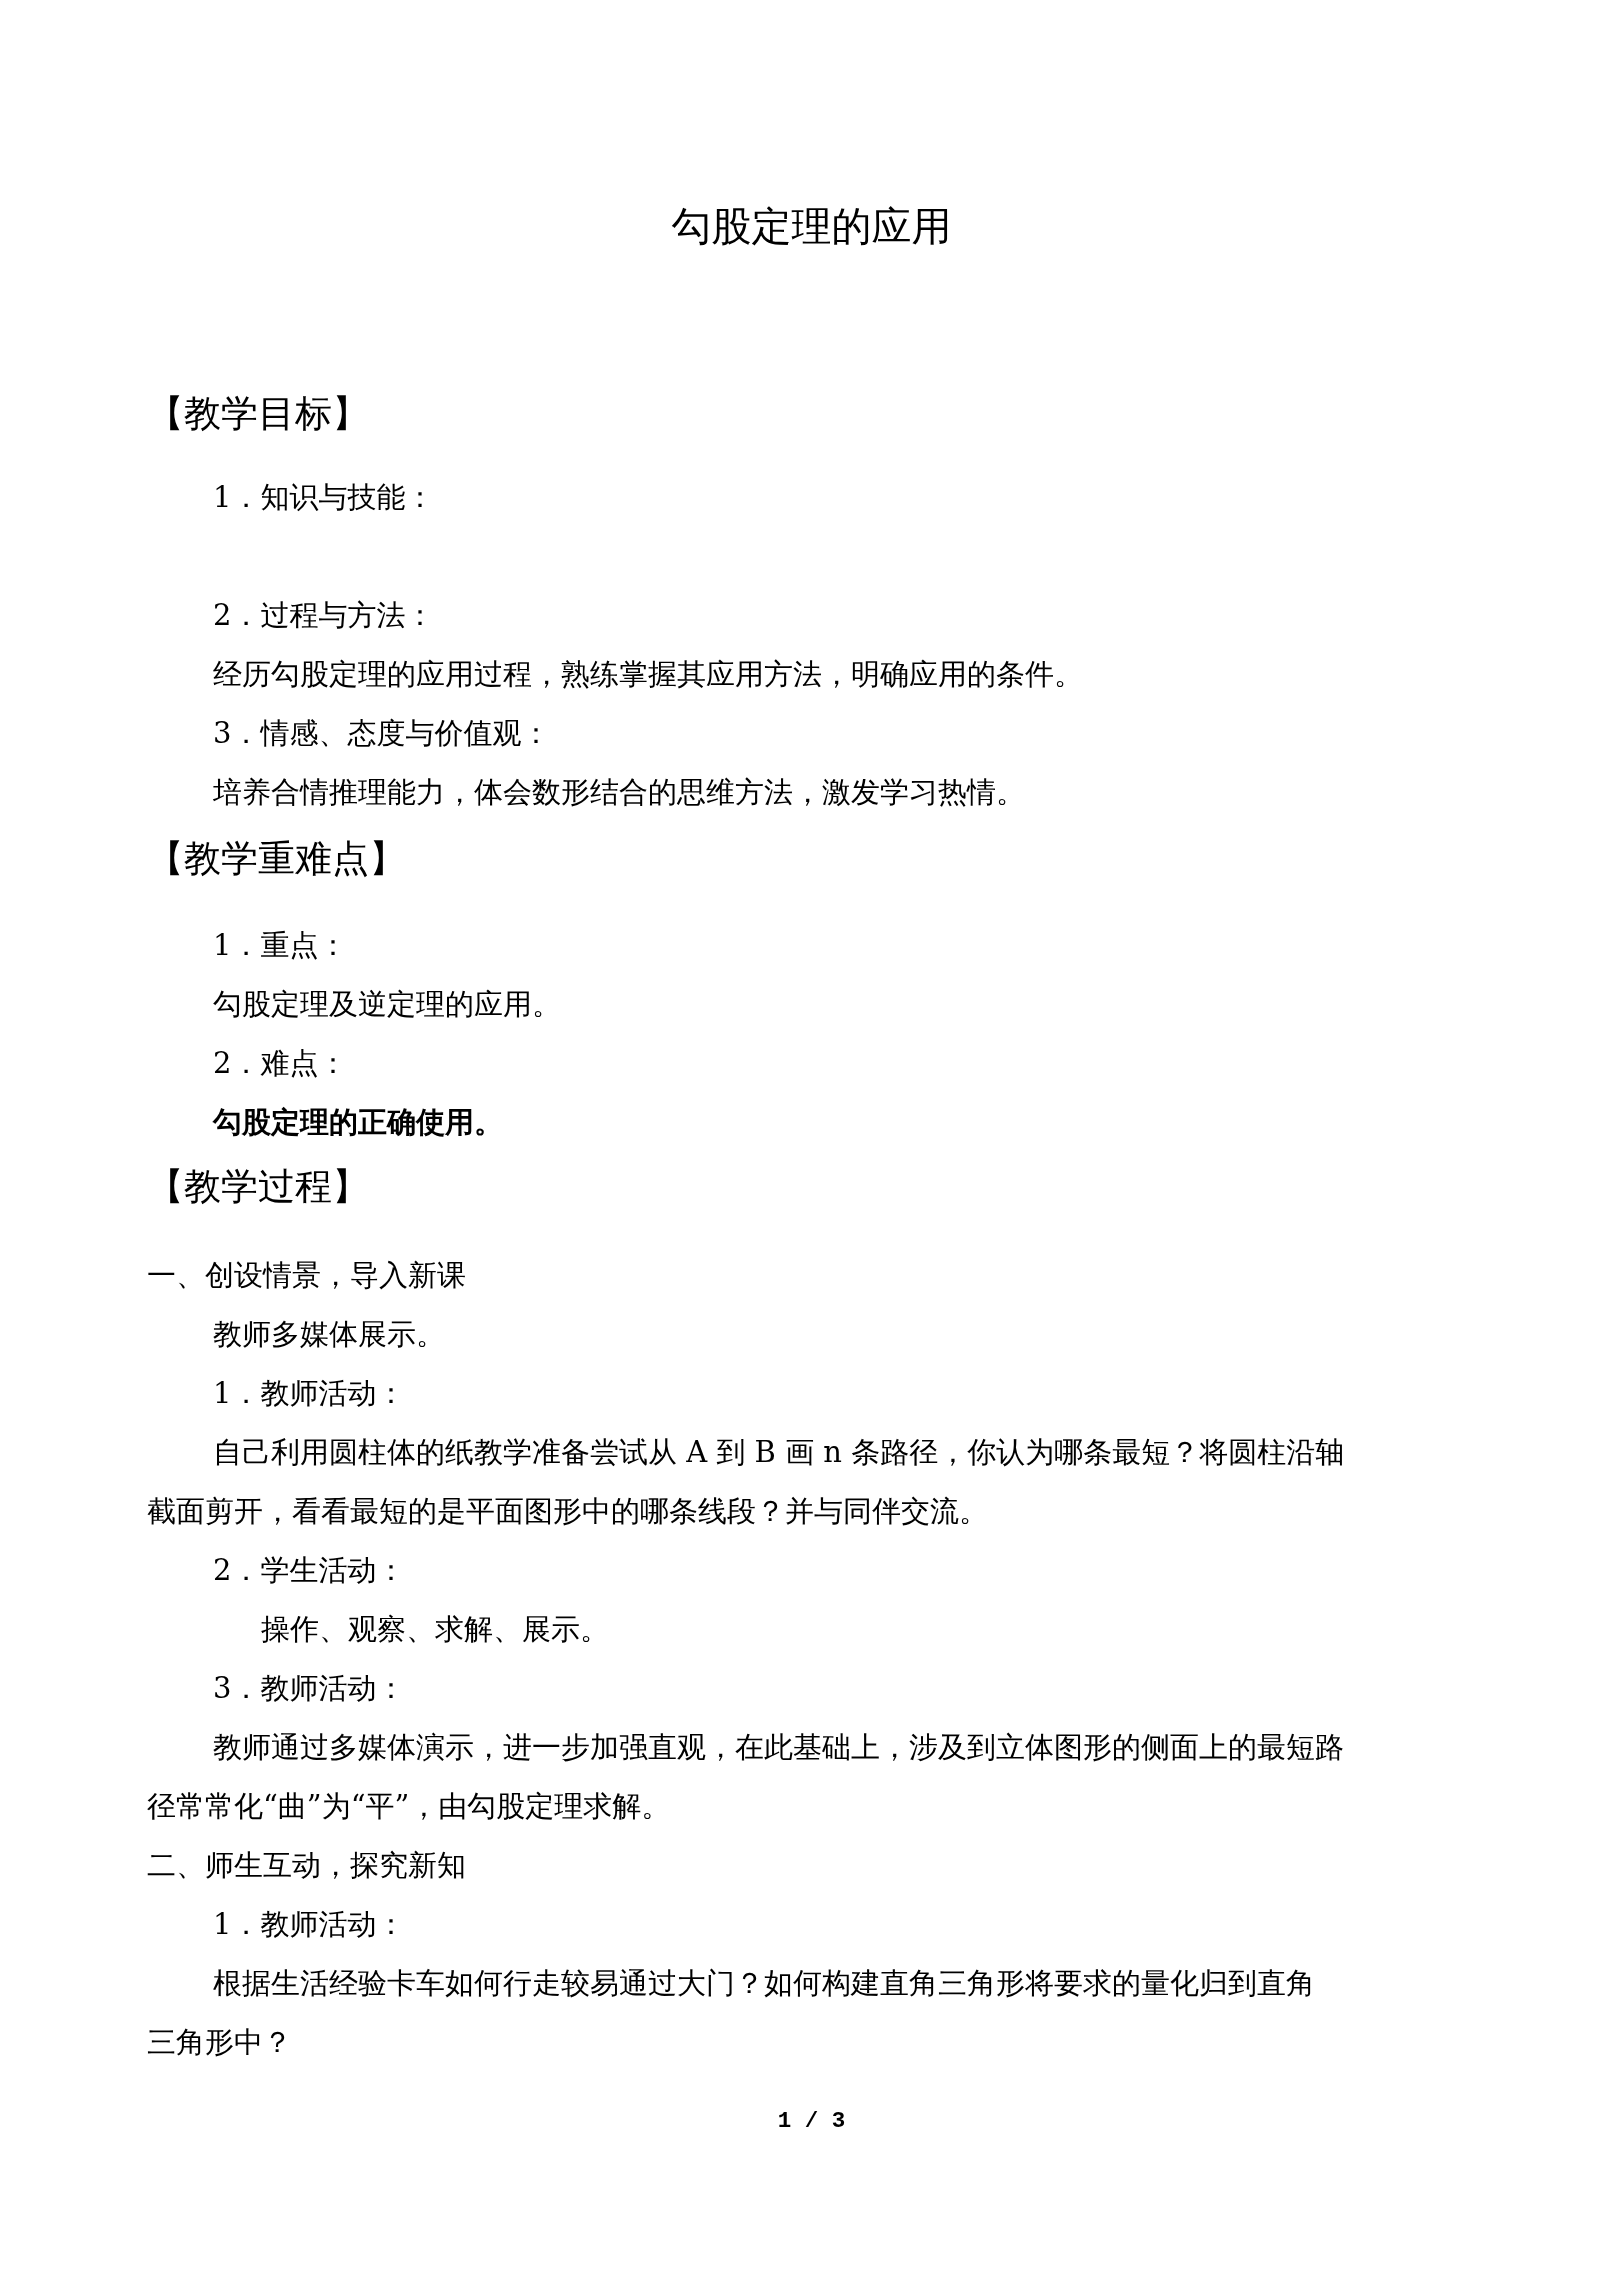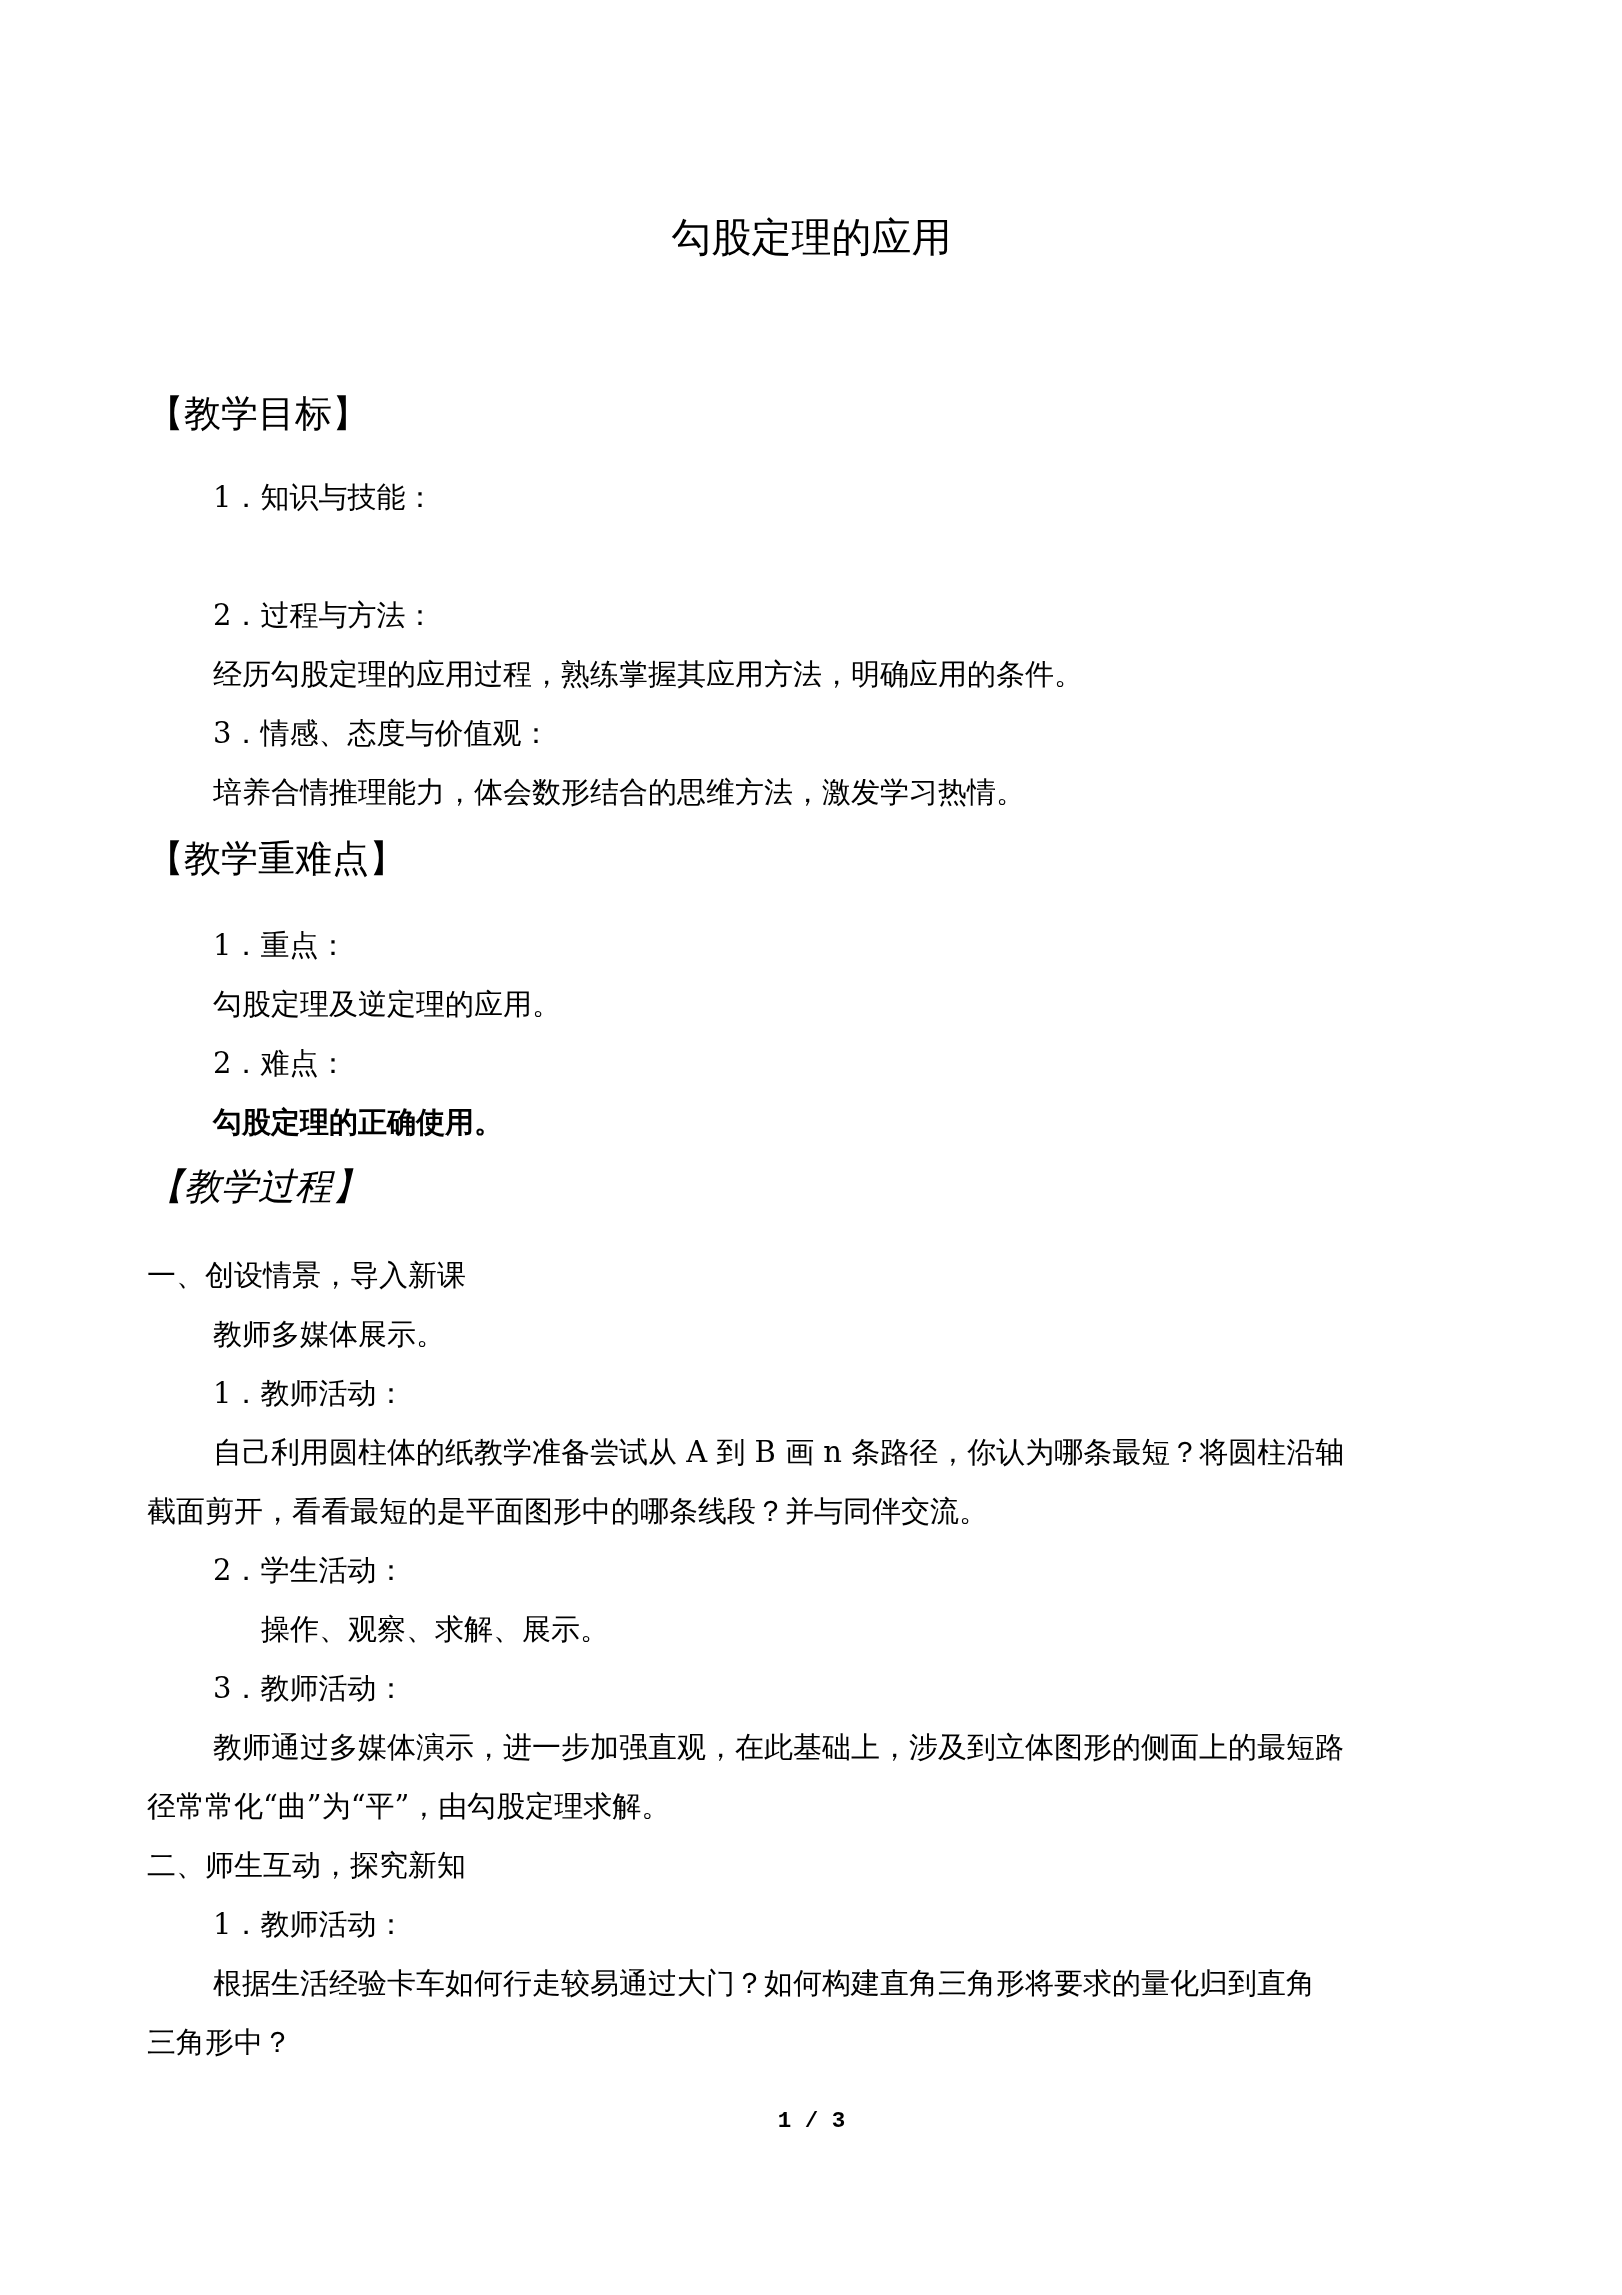--- a/index.html
+++ b/index.html
@@ -1,19 +1,19 @@
 <!DOCTYPE html>
 <html style="font-size:10.6px"><head>
 <meta charset="utf-8">
 <style>
   html, body { margin:0; padding:0; background:#ffffff; }
   body { width:1623px; height:2295px; position:relative; overflow:hidden;
          font-family:"DejaVu Serif","Liberation Serif",serif; color:#000; }
   .page { position:absolute; left:0; top:0; width:1623px; height:2295px; background:#fff; }
-  .title { position:absolute; top:211px; left:0; width:1623px; text-align:center;
+  .title { position:absolute; top:200px; left:0; width:1623px; text-align:center;
            font-size:40px; line-height:53px; }
   .section-h { position:absolute; left:147px; font-size:37px; line-height:48px; }
   .line { position:absolute; font-size:29px; line-height:40px; white-space:nowrap; }
   .ind2 { left:213px; }
   .ind0 { left:147px; }
   .footer { position:absolute; top:2108px; left:0; width:1623px; text-align:center;
             font-size:22.5px; font-weight:bold; font-family:Liberation Mono, monospace; }
 </style>
 </head>
 <body>
@@ -28,21 +28,21 @@
   <div class="line ind2" style="top:654px;">经历勾股定理的应用过程，熟练掌握其应用方法，明确应用的条件。</div>
   <div class="line ind2" style="top:713px;">3．情感、态度与价值观：</div>
   <div class="line ind2" style="top:772px;">培养合情推理能力，体会数形结合的思维方法，激发学习热情。</div>
 
   <div class="section-h" style="top:835px;">【教学重难点】</div>
   <div class="line ind2" style="top:925px;">1．重点：</div>
   <div class="line ind2" style="top:984px;">勾股定理及逆定理的应用。</div>
   <div class="line ind2" style="top:1043px;">2．难点：</div>
   <div class="line ind2" style="top:1102px;font-weight:bold;">勾股定理的正确使用。</div>
 
-  <div class="section-h" style="top:1163px;font-style:italic;">【教学过程】</div>
+  <div class="section-h" style="top:1163px;">【教学过程】</div>
   <div class="line ind0" style="top:1255px;">一、创设情景，导入新课</div>
   <div class="line ind2" style="top:1314px;">教师多媒体展示。</div>
   <div class="line ind2" style="top:1373px;">1．教师活动：</div>
   <div class="line ind2" style="top:1432px;">自己利用圆柱体的纸教学准备尝试从 A 到 B 画 n 条路径，你认为哪条最短？将圆柱沿轴</div>
   <div class="line ind0" style="top:1491px;">截面剪开，看看最短的是平面图形中的哪条线段？并与同伴交流。</div>
   <div class="line ind2" style="top:1550px;">2．学生活动：</div>
   <div class="line ind2" style="top:1609px;margin-left:48px;">操作、观察、求解、展示。</div>
   <div class="line ind2" style="top:1668px;">3．教师活动：</div>
   <div class="line ind2" style="top:1727px;">教师通过多媒体演示，进一步加强直观，在此基础上，涉及到立体图形的侧面上的最短路</div>
   <div class="line ind0" style="top:1786px;">径常常化“曲”为“平”，由勾股定理求解。</div>

